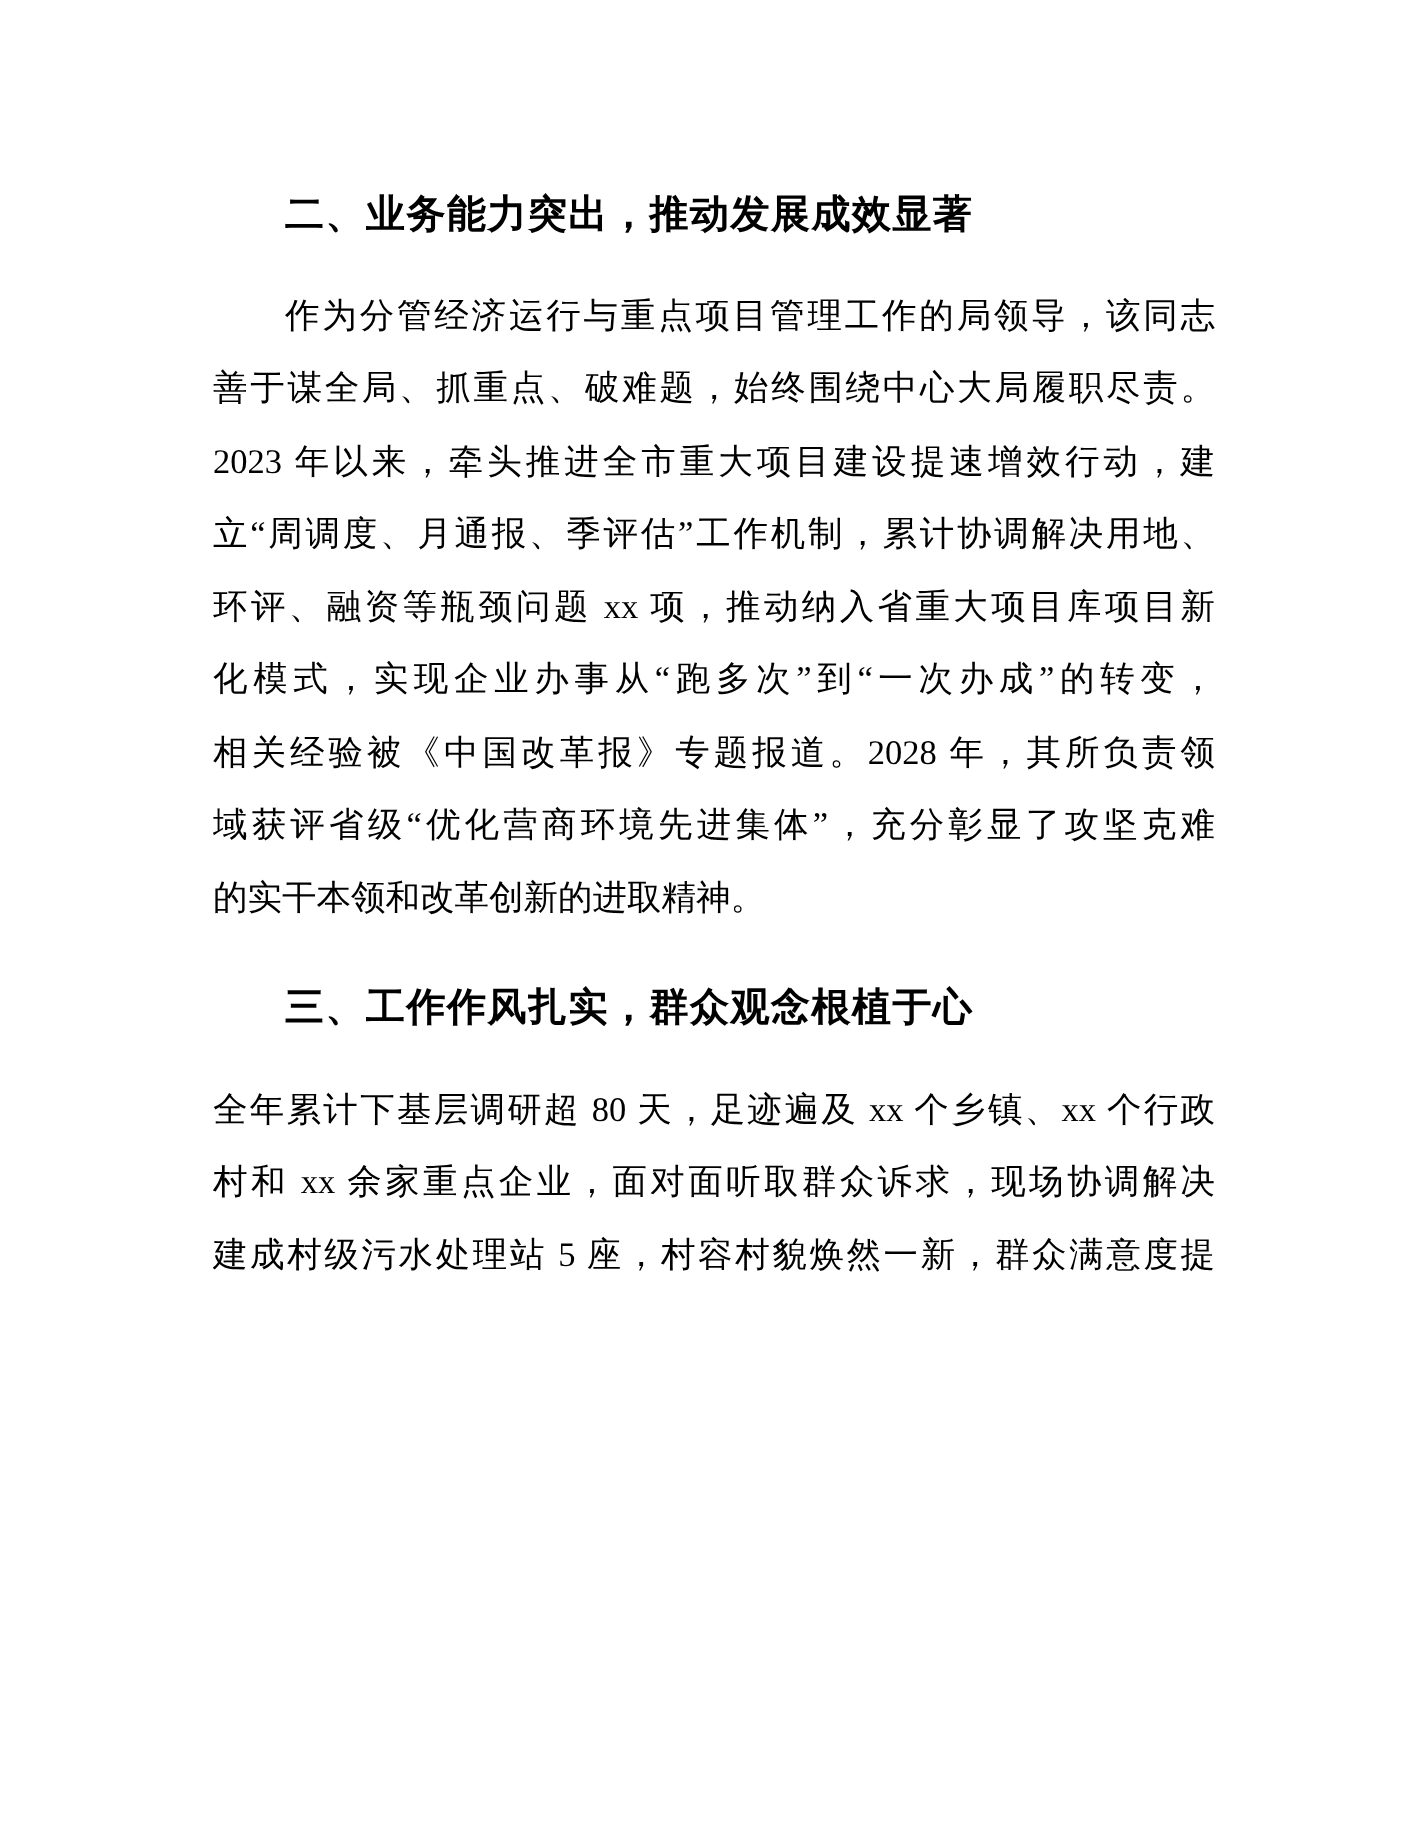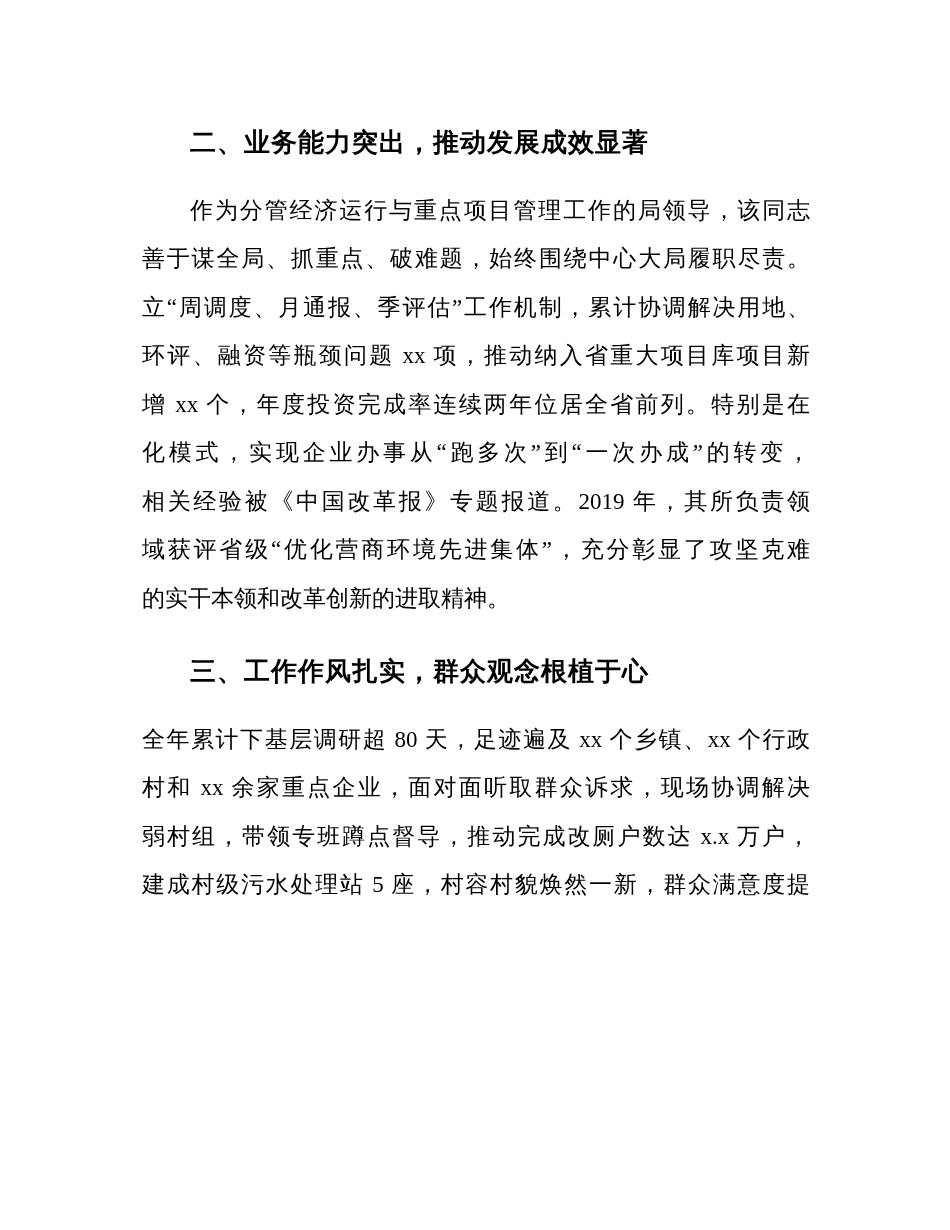--- a/index.html
+++ b/index.html
@@ -51,29 +51,28 @@
 </head>
 <body>
 
 <div class="doc-page">
   <div class="doc-content">
 
   <h2 class="doc-heading">二、业务能力突出，推动发展成效显著</h2>
       <div class="doc-paragraph">
         <div class="doc-line first-line">作为分管经济运行与重点项目管理工作的局领导，该同志</div>
         <div class="doc-line">善于谋全局、抓重点、破难题，始终围绕中心大局履职尽责。</div>
+        <div class="doc-line">2023 年以来，牵头推进全市重大项目建设提速增效行动，建</div>
         <div class="doc-line">立“周调度、月通报、季评估”工作机制，累计协调解决用地、</div>
         <div class="doc-line">环评、融资等瓶颈问题 xx 项，推动纳入省重大项目库项目新</div>
-        <div class="doc-line">增 xx 个，年度投资完成率连续两年位居全省前列。特别是在</div>
         <div class="doc-line">化模式，实现企业办事从“跑多次”到“一次办成”的转变，</div>
-        <div class="doc-line">相关经验被《中国改革报》专题报道。2019 年，其所负责领</div>
+        <div class="doc-line">相关经验被《中国改革报》专题报道。2028 年，其所负责领</div>
         <div class="doc-line">域获评省级“优化营商环境先进集体”，充分彰显了攻坚克难</div>
         <div class="doc-line short-last">的实干本领和改革创新的进取精神。</div>
       </div>
       <h2 class="doc-heading">三、工作作风扎实，群众观念根植于心</h2>
       <div class="doc-paragraph">
         <div class="doc-line">全年累计下基层调研超 80 天，足迹遍及 xx 个乡镇、xx 个行政</div>
         <div class="doc-line">村和 xx 余家重点企业，面对面听取群众诉求，现场协调解决</div>
-        <div class="doc-line">弱村组，带领专班蹲点督导，推动完成改厕户数达 x.x 万户，</div>
         <div class="doc-line">建成村级污水处理站 5 座，村容村貌焕然一新，群众满意度提</div>
       </div>
     </div>
 </div>
 
 </body></html>

